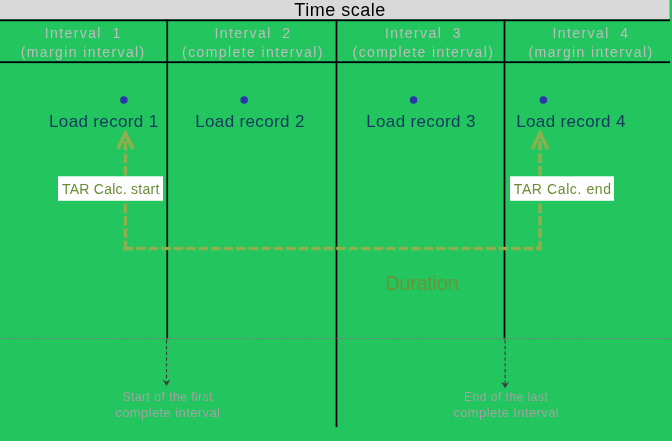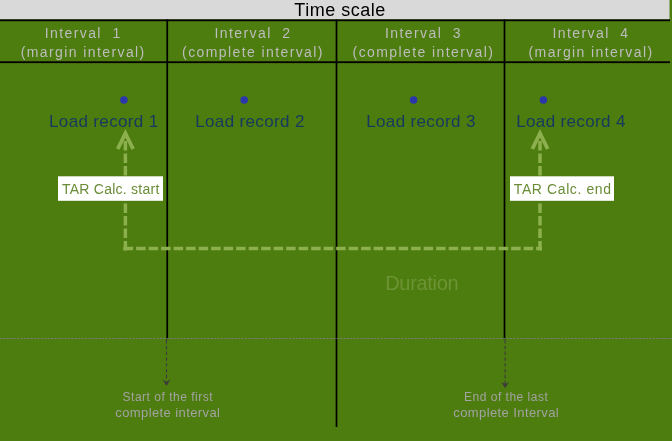--- a/index.html
+++ b/index.html
@@ -1,16 +1,16 @@
 <!DOCTYPE html>
 <html><head>
 <meta charset="utf-8">
 <style>
   html,body{margin:0;padding:0;background:#fff;}
-  #stage{position:relative;width:672px;height:441px;background:#4d7c0f;overflow:hidden;}
+  #stage{position:relative;width:672px;height:441px;background:#22c55e;overflow:hidden;}
   text{font-family:"Liberation Sans",sans-serif;}
 </style>
 </head>
 <body>
 <div id="stage">
 <svg width="672" height="441" viewBox="0 0 672 441">
 
   <rect x="0" y="0" width="669.5" height="19.4" fill="#d9d9d9"></rect>
   <text x="340" y="16" font-size="18" fill="#000000" text-anchor="middle" letter-spacing="0.5">Time scale</text>
 

